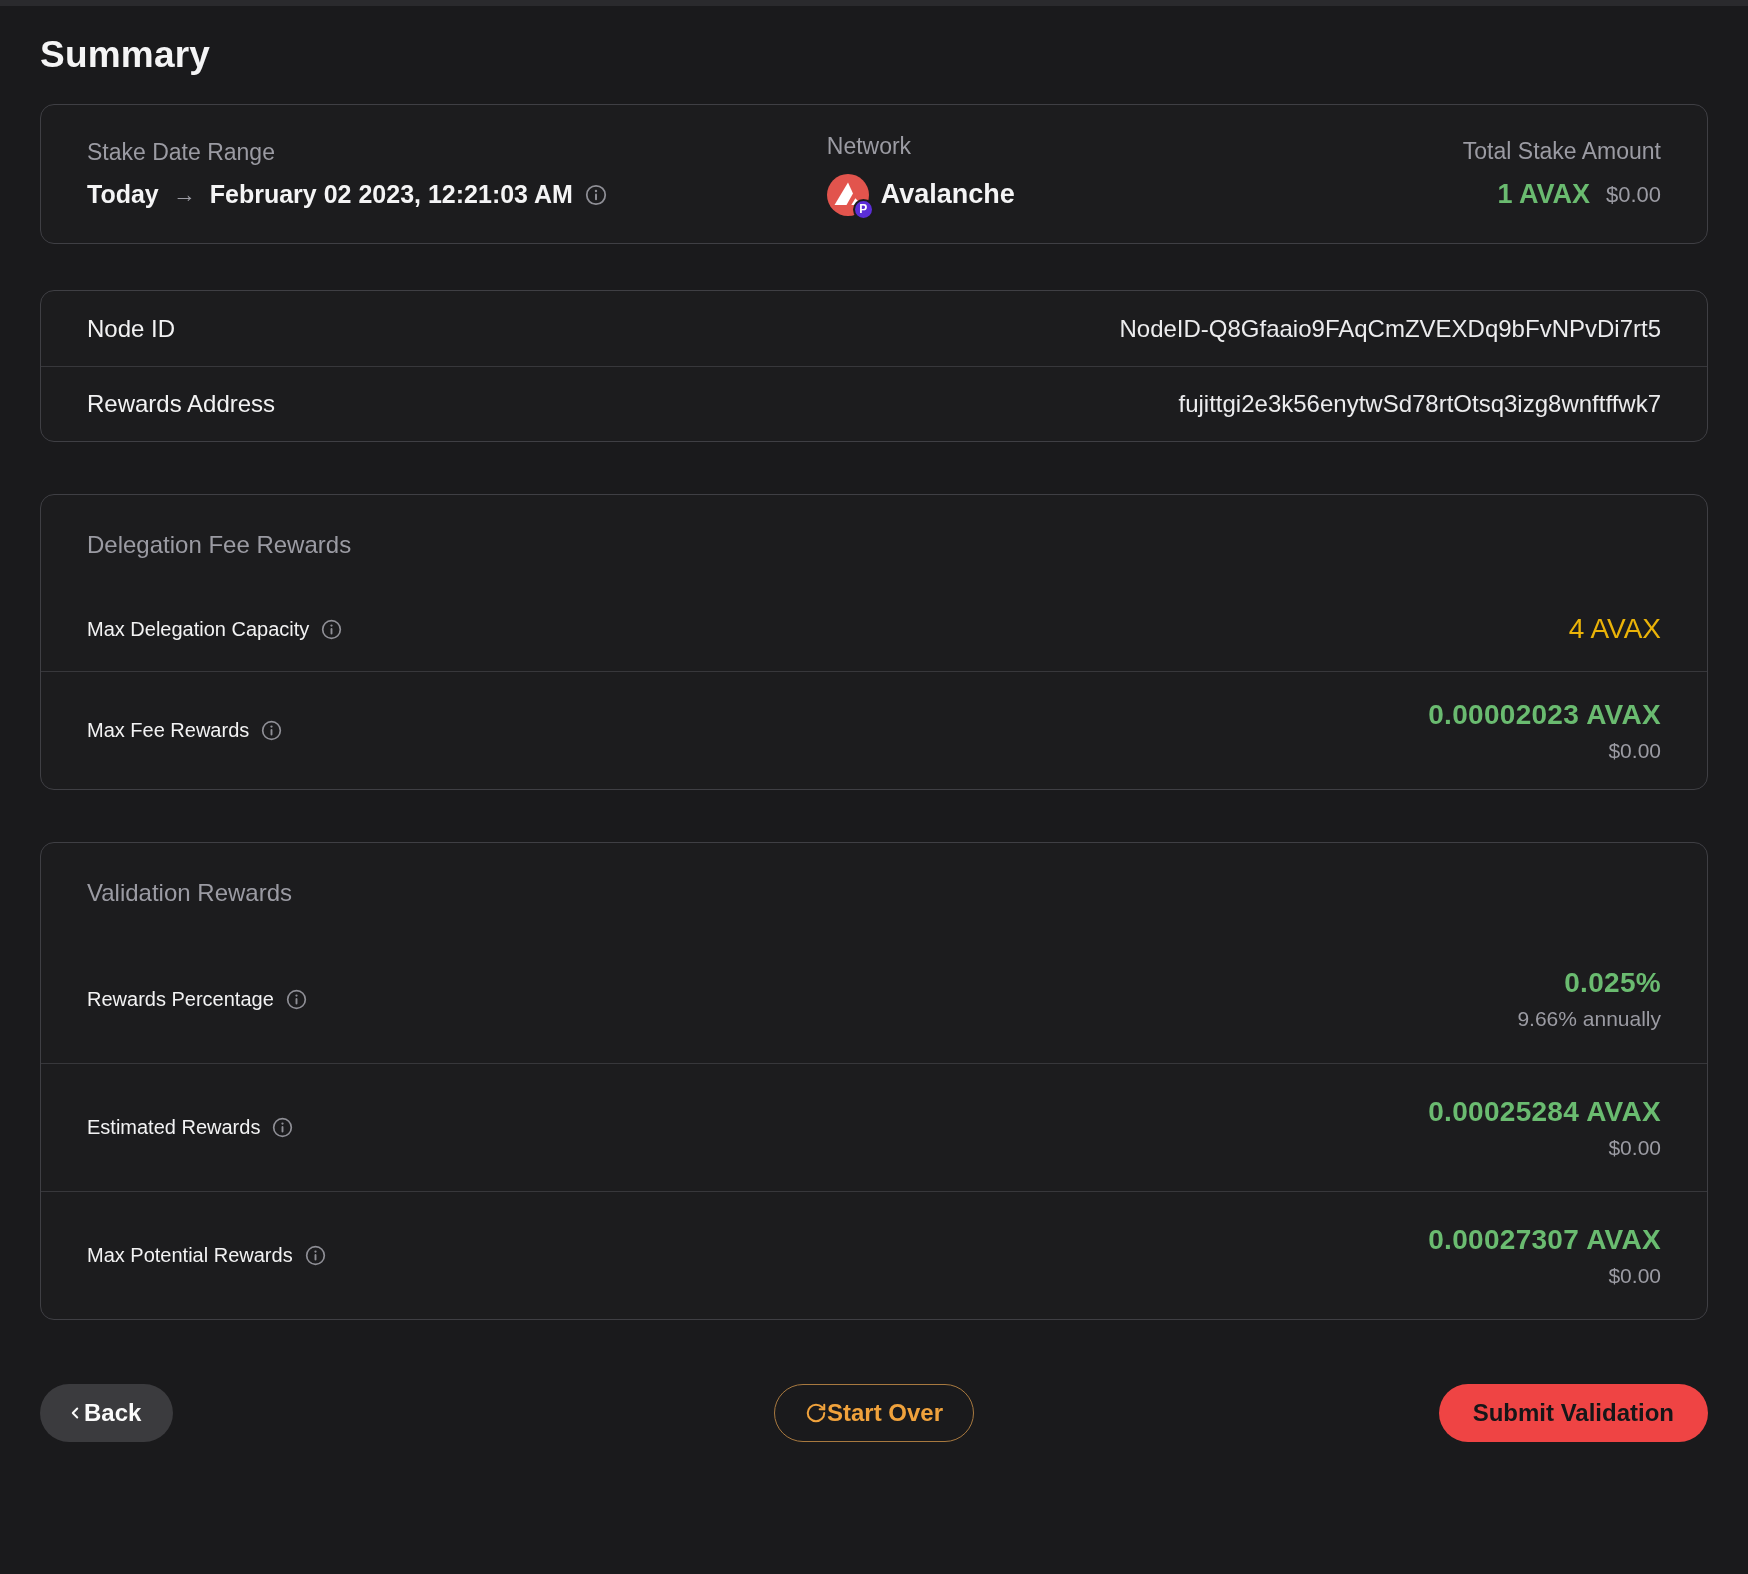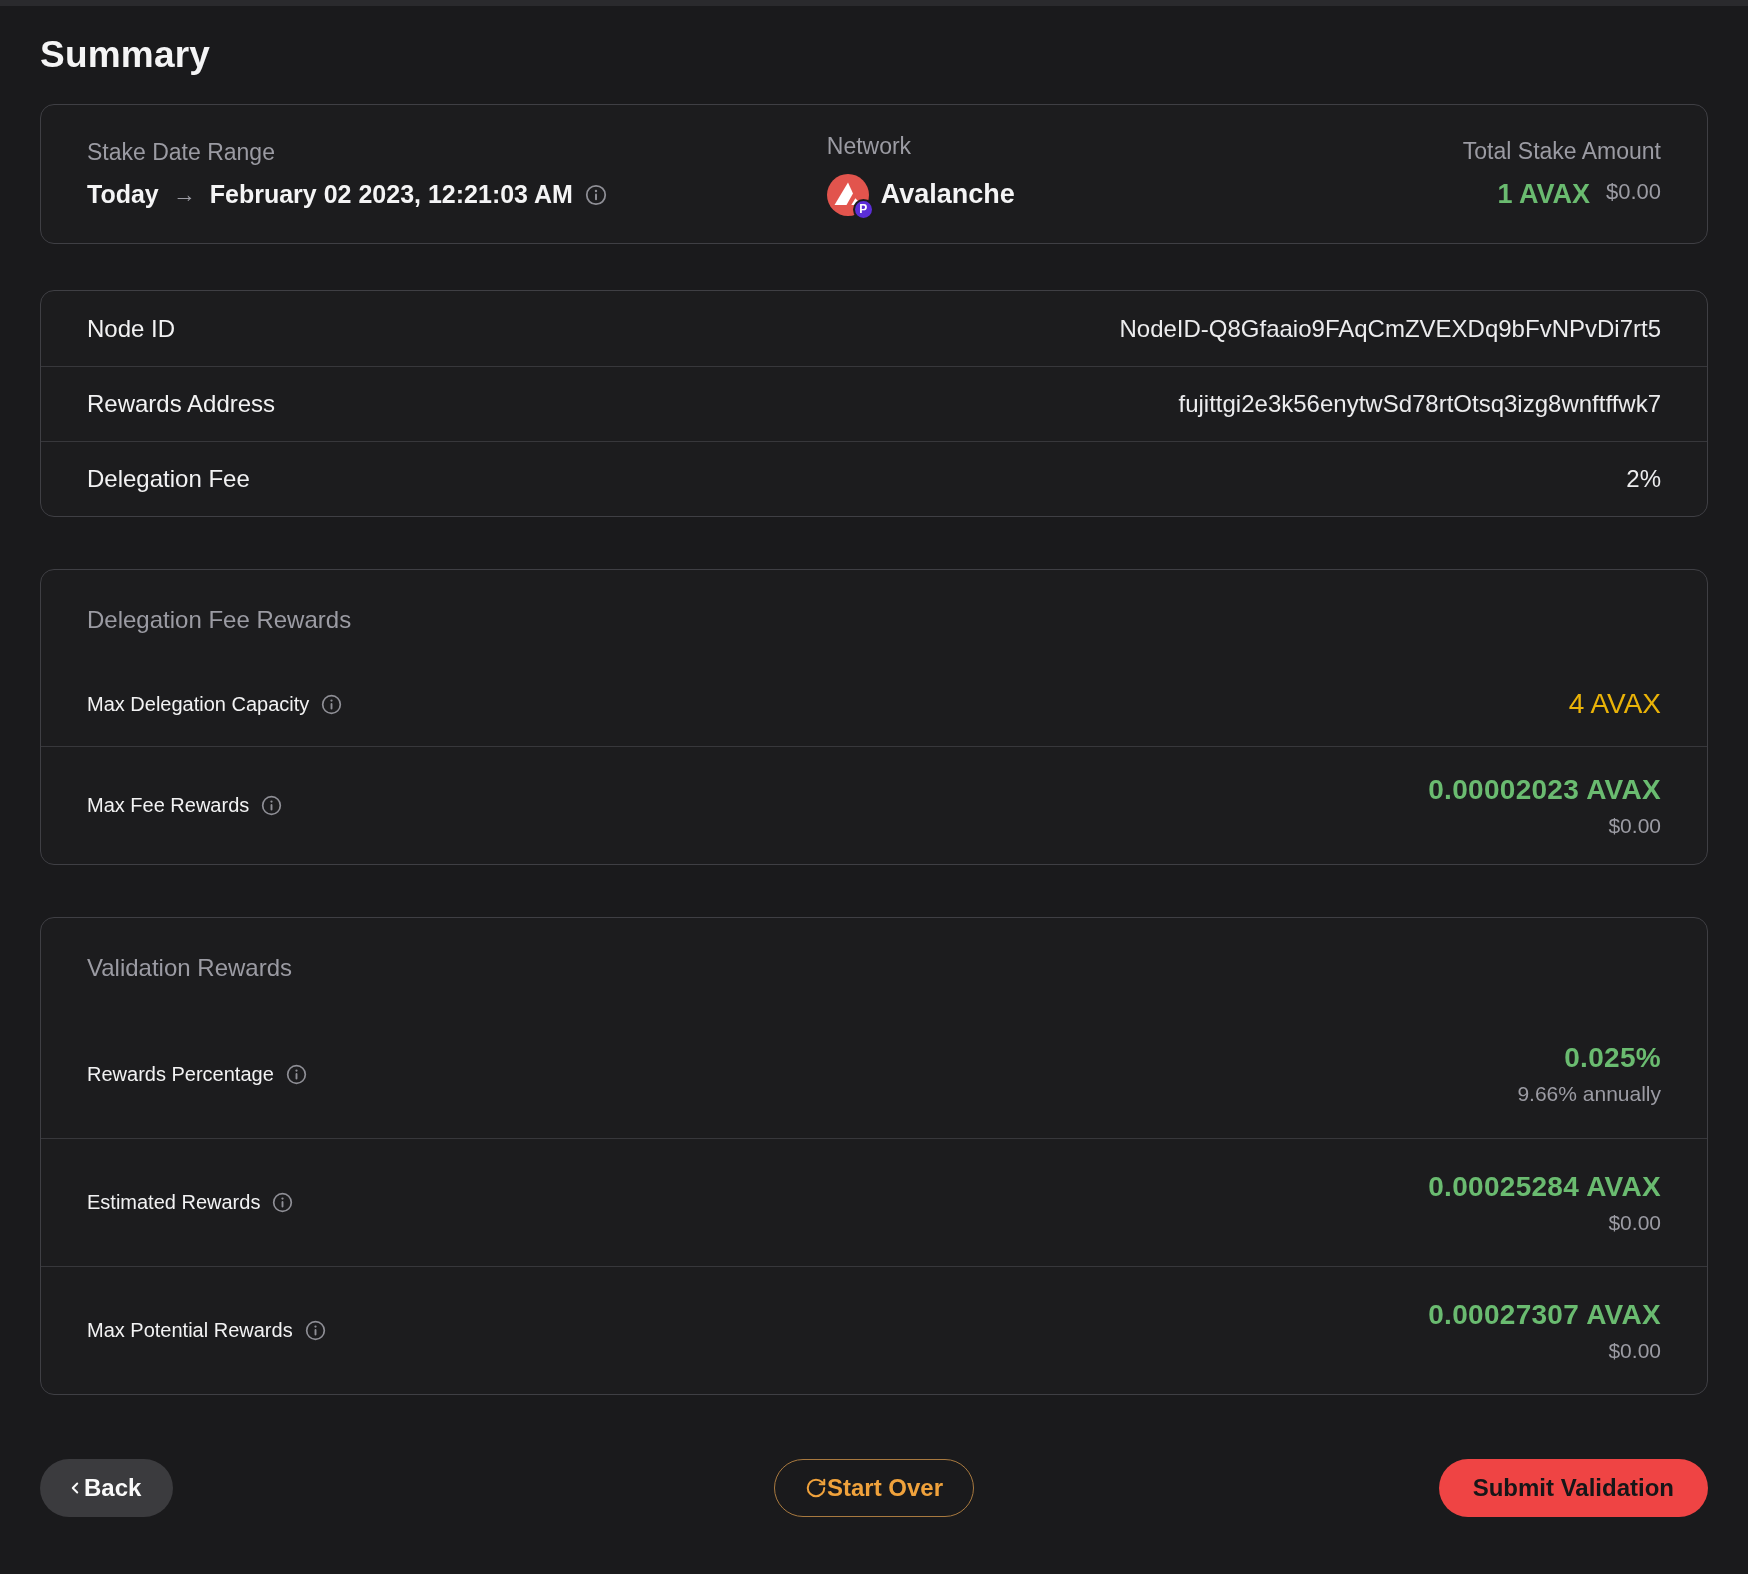--- a/index.html
+++ b/index.html
@@ -48,21 +48,21 @@
   .ava-badge {
     position: absolute; right: -5px; bottom: -4px;
     width: 21px; height: 21px; border-radius: 50%;
     background: #5b2ed8; border: 2px solid #1c1c1e;
     color: #fff; font-size: 12px; font-weight: 700;
     display: flex; align-items: center; justify-content: center;
   }
   .network-name { font-size: 27px; font-weight: 700; }
   .stake-amount { font-size: 27px; font-weight: 700; color: #6abb70; }
   .stake-usd { font-size: 22px; font-weight: 400; color: #9b9ba3; margin-left: 4px; }
-  .ov-value.baseline { align-items: flex-start; }
+  .ov-value.baseline { align-items: center; }
 
   
   .card.details { margin-top: 46px; }
   .detail-row {
     height: 75px;
     display: flex; align-items: center; justify-content: space-between;
     padding: 0 46px;
     font-size: 24px;
   }
   .detail-row + .detail-row { border-top: 1px solid #37373b; }
@@ -163,24 +163,20 @@
 
 <div class="card details">
   <div class="detail-row">
     <span class="detail-label">Node ID</span>
     <span class="detail-value">NodeID-Q8Gfaaio9FAqCmZVEXDq9bFvNPvDi7rt5</span>
   </div>
   <div class="detail-row">
     <span class="detail-label">Rewards Address</span>
     <span class="detail-value">fujittgi2e3k56enytwSd78rtOtsq3izg8wnftffwk7</span>
   </div>
-  <div class="detail-row">
-    <span class="detail-label">Delegation Fee</span>
-    <span class="detail-value">2%</span>
-  </div>
 </div>
 
 <div class="card section">
   <div class="section-header">Delegation Fee Rewards</div>
 
   <div class="sec-row row-h-md">
     <div class="row-label">
       <span>Max Delegation Capacity</span>
       <button class="info-btn">
         <svg width="21" height="21" viewBox="0 0 20 20">

